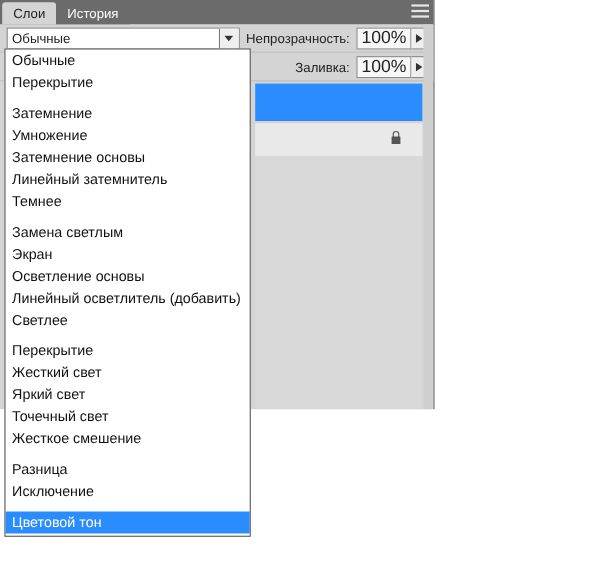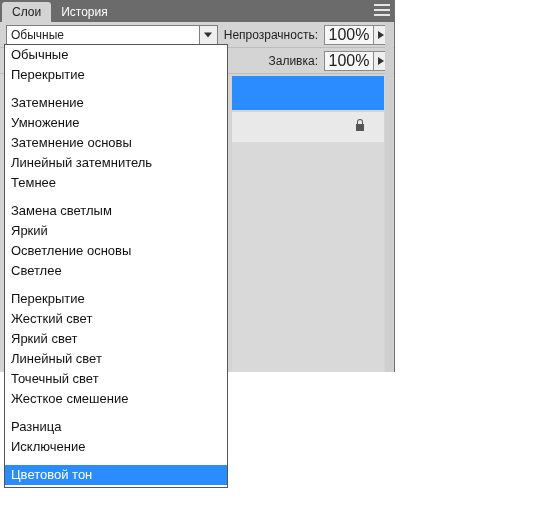--- a/index.html
+++ b/index.html
@@ -223,28 +223,28 @@
       <div class="item">Обычные</div>
       <div class="item">Перекрытие</div>
       <div class="sep"></div>
       <div class="item">Затемнение</div>
       <div class="item">Умножение</div>
       <div class="item">Затемнение основы</div>
       <div class="item">Линейный затемнитель</div>
       <div class="item">Темнее</div>
       <div class="sep"></div>
       <div class="item">Замена светлым</div>
-      <div class="item">Яркий</div>
+      <div class="item">Экран</div>
       <div class="item">Осветление основы</div>
+      <div class="item">Линейный осветлитель (добавить)</div>
       <div class="item">Светлее</div>
       <div class="sep"></div>
       <div class="item">Перекрытие</div>
       <div class="item">Жесткий свет</div>
       <div class="item">Яркий свет</div>
-      <div class="item">Линейный свет</div>
       <div class="item">Точечный свет</div>
       <div class="item">Жесткое смешение</div>
       <div class="sep"></div>
       <div class="item">Разница</div>
       <div class="item">Исключение</div>
       <div class="sep"></div>
       <div class="item highlight">Цветовой тон</div>
     </div>
 
 </div>

